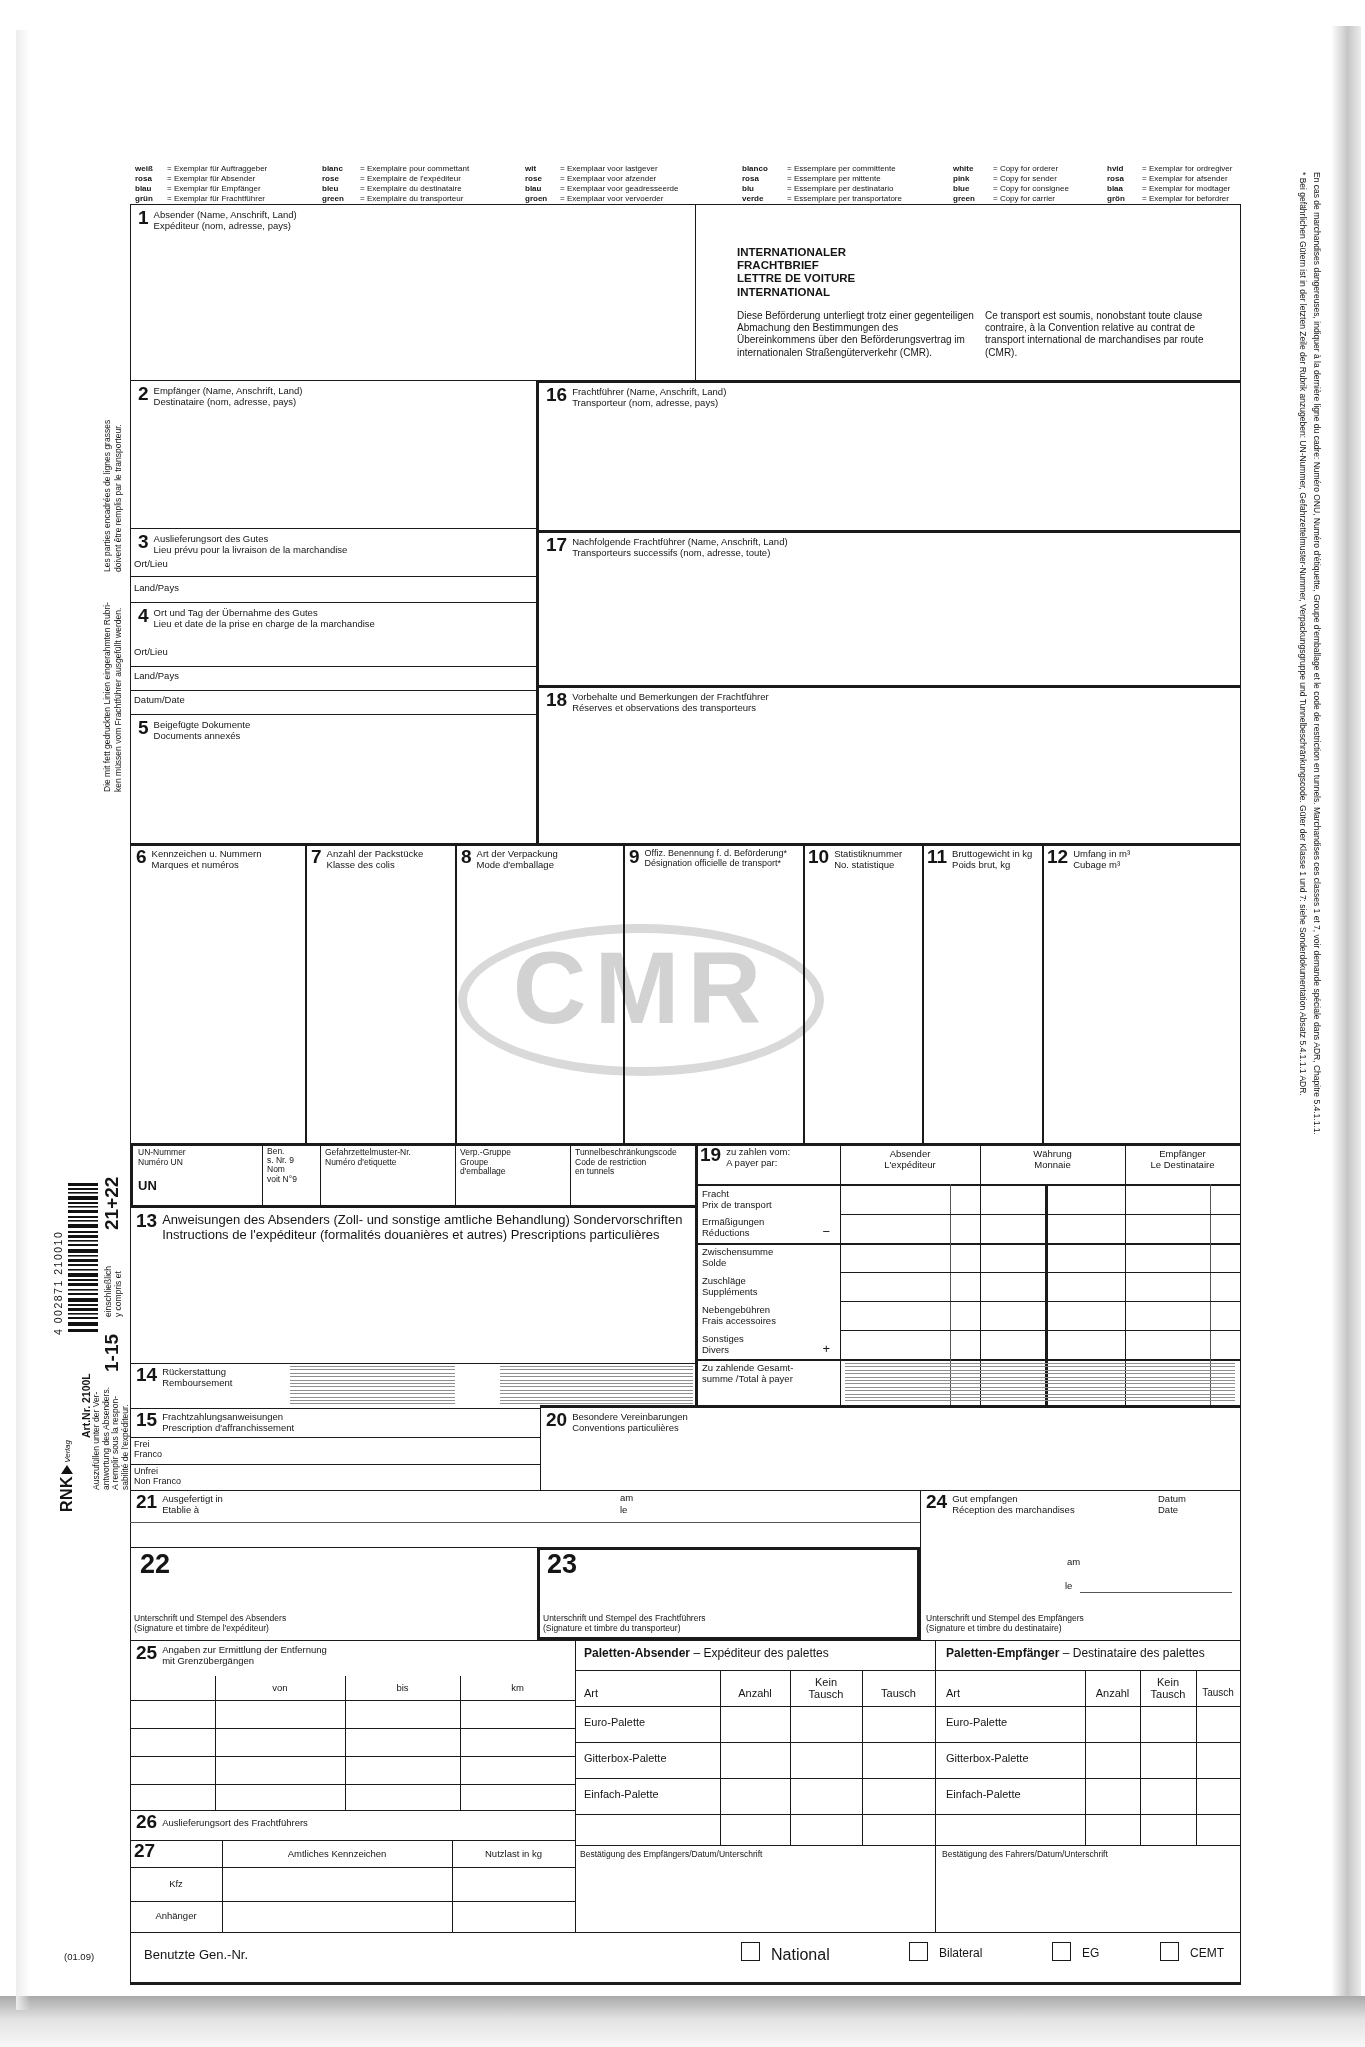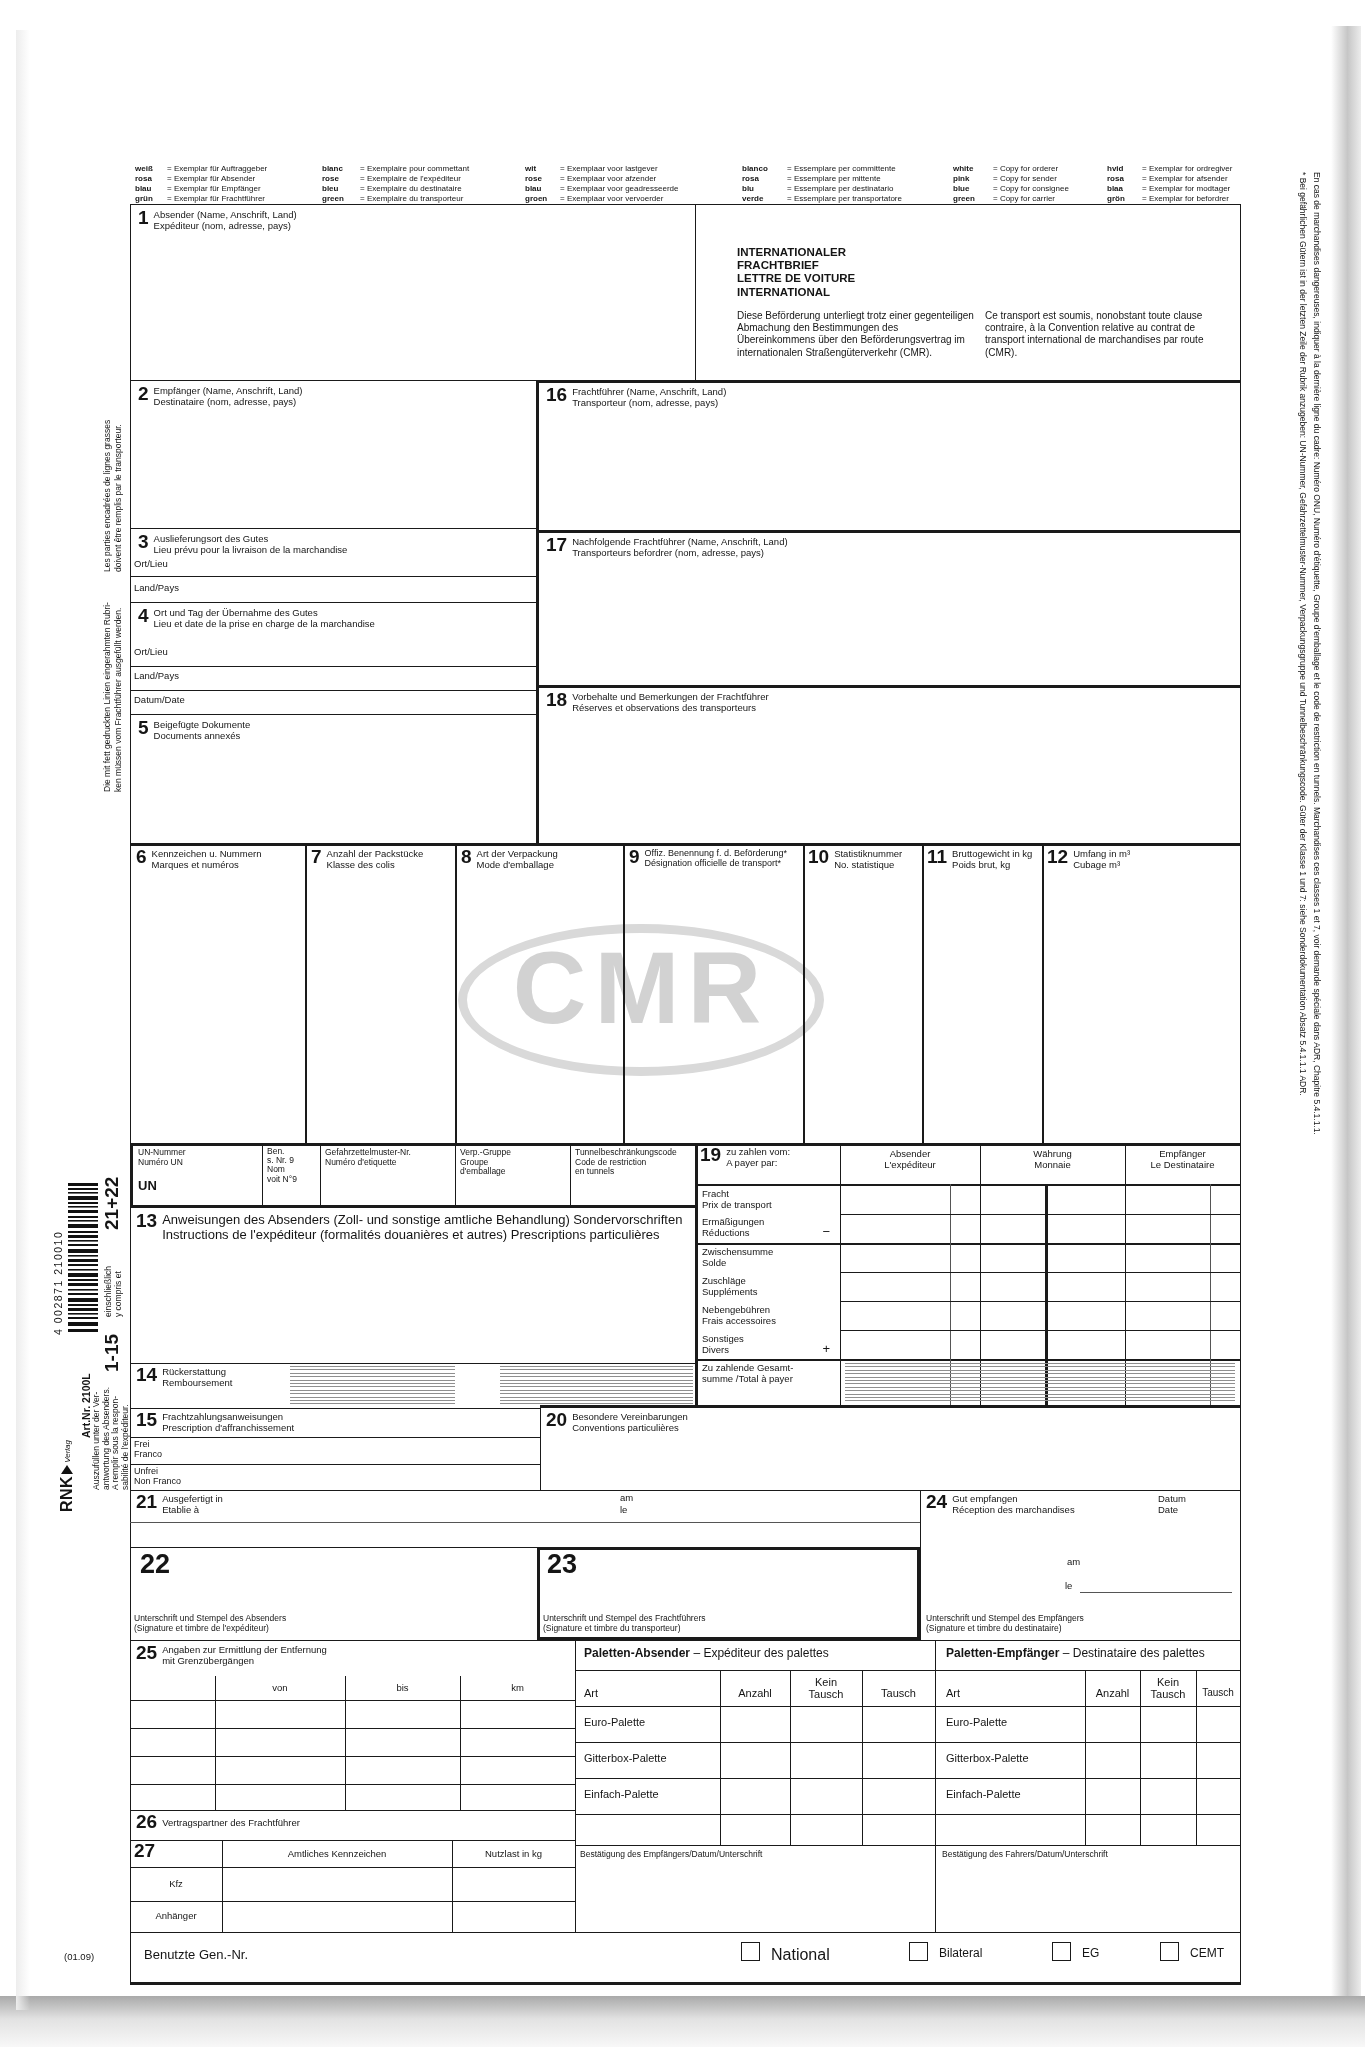--- a/index.html
+++ b/index.html
@@ -240,21 +240,21 @@
   <div class="cap" style="left:138px;top:719px">
       <span class="num">5</span>
       <span class="lb"><span>Beigefügte Dokumente</span><br><span>Documents annexés</span></span>
     </div>
   <div class="cap" style="left:546px;top:386px">
       <span class="num">16</span>
       <span class="lb"><span>Frachtführer (Name, Anschrift, Land)</span><br><span>Transporteur (nom, adresse, pays)</span></span>
     </div>
   <div class="cap" style="left:546px;top:536px">
       <span class="num">17</span>
-      <span class="lb"><span>Nachfolgende Frachtführer (Name, Anschrift, Land)</span><br><span>Transporteurs befordrer (nom, adresse, pays)</span></span>
+      <span class="lb"><span>Nachfolgende Frachtführer (Name, Anschrift, Land)</span><br><span>Transporteurs successifs (nom, adresse, toute)</span></span>
     </div>
   <div class="cap" style="left:546px;top:691px">
       <span class="num">18</span>
       <span class="lb"><span>Vorbehalte und Bemerkungen der Frachtführer</span><br><span>Réserves et observations des transporteurs</span></span>
     </div>
 
   <div class="cap" style="left:136px;top:848px">
       <span class="num">6</span>
       <span class="lb"><span>Kennzeichen u. Nummern</span><br><span>Marques et numéros</span></span>
     </div>
@@ -347,21 +347,21 @@
 
   <div class="cap" style="left:136px;top:1644px">
       <span class="num">25</span>
       <span class="lb"><span>Angaben zur Ermittlung der Entfernung</span><br><span>mit Grenzübergängen</span></span>
     </div>
   <div class="a lb c" style="left:215px;top:1682px;width:130px">von</div>
   <div class="a lb c" style="left:345px;top:1682px;width:115px">bis</div>
   <div class="a lb c" style="left:460px;top:1682px;width:115px">km</div>
   <div class="cap" style="left:136px;top:1813px">
       <span class="num">26</span>
-      <span class="lb" style="margin-top:4px">Vertragspartner des Frachtführer</span>
+      <span class="lb" style="margin-top:4px">Auslieferungsort des Frachtführers</span>
     </div>
   <div class="a num" style="left:134px;top:1842px">27</div>
   <div class="a lb c" style="left:222px;top:1848px;width:230px">Amtliches Kennzeichen</div>
   <div class="a lb c" style="left:452px;top:1848px;width:123px">Nutzlast in kg</div>
   <div class="a lb c" style="left:130px;top:1878px;width:92px">Kfz</div>
   <div class="a lb c" style="left:130px;top:1910px;width:92px">Anhänger</div>
 
   <div class="a" style="left:584px;top:1646px;font-size:12px;white-space:nowrap"><b>Paletten-Absender</b> <span>– Expéditeur des palettes</span></div>
   <div class="a" style="left:946px;top:1646px;font-size:12px;white-space:nowrap"><b>Paletten-Empfänger</b> <span>– Destinataire des palettes</span></div>
   <div class="a" style="left:584px;top:1687px;font-size:11px">Art</div>

